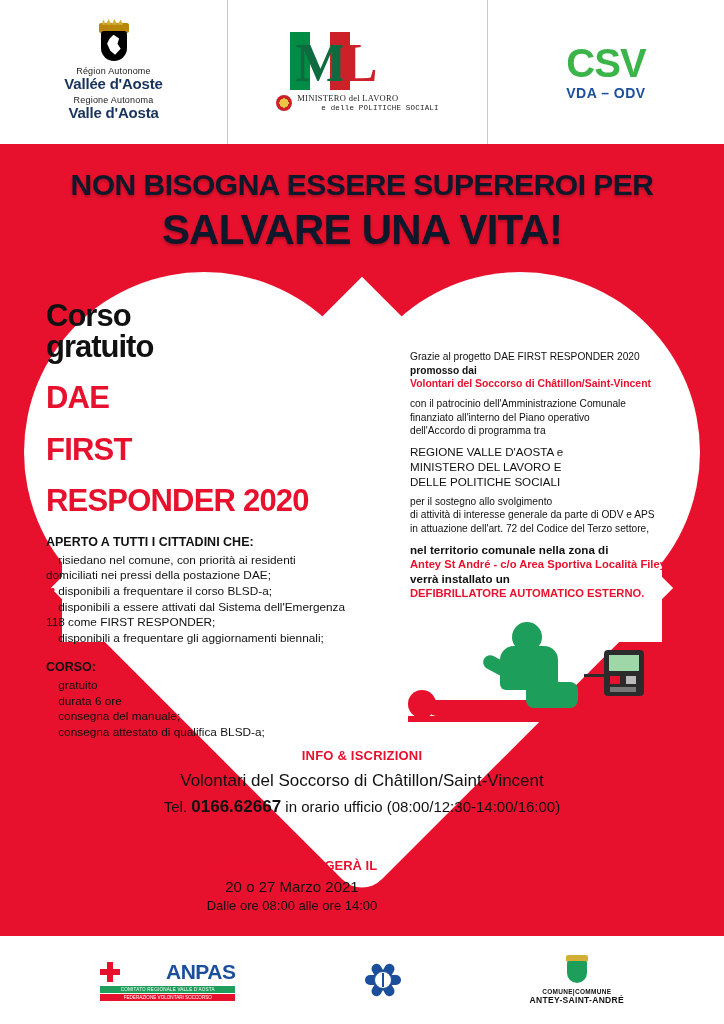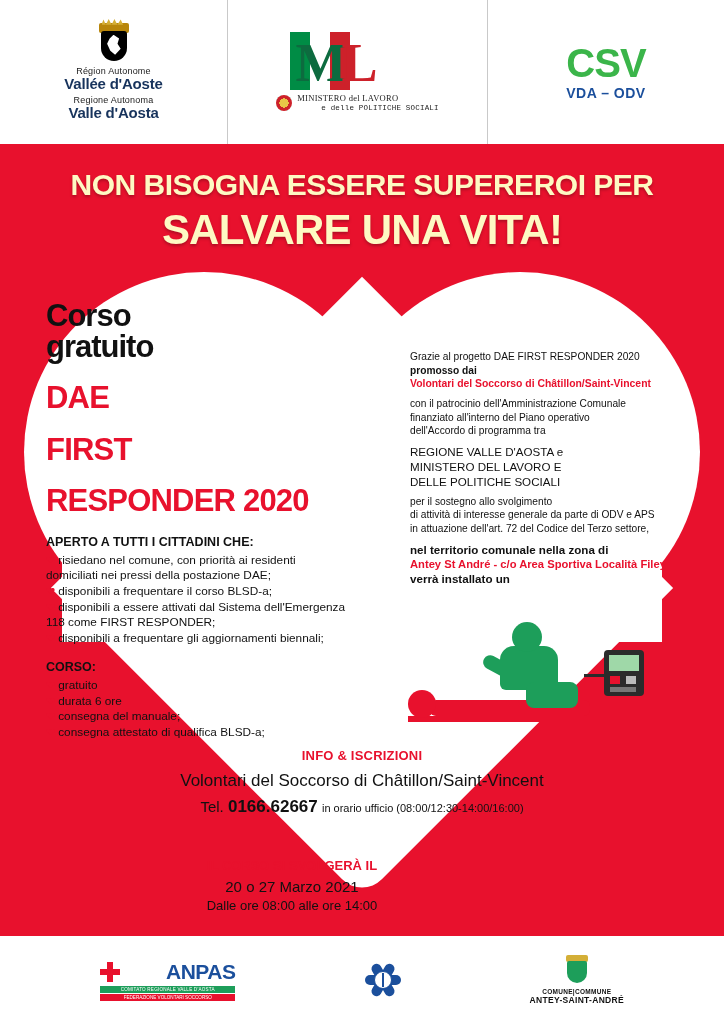--- a/index.html
+++ b/index.html
@@ -90,21 +90,21 @@
   .heart .body {
     position:absolute; left:50%; top:96px; transform:translateX(-50%) rotate(45deg);
     width:440px; height:440px; background:#ffffff; border-radius:0 0 28px 0;
   }
   .heart .fillmid {
     position:absolute; left:50%; top:150px; transform:translateX(-50%);
     width:600px; height:220px; background:#fff;
   }
 
   .headline {
-    position:absolute; top:24px; left:0; width:724px; text-align:center; color:#fef9c3;
+    position:absolute; top:24px; left:0; width:724px; text-align:center; color:#0f172a;
     text-shadow:0 2px 3px rgba(0,0,0,.25);
   }
   .headline .l1 { font-size:30px; font-weight:bold; letter-spacing:-.5px; }
   .headline .l2 { font-size:42px; font-weight:bold; letter-spacing:-.8px; margin-top:4px;}
 
   
   .content { position:absolute; left:0; top:144px; width:724px; height:792px; }
 
   .left-col { position:absolute; left:46px; top:156px; width:300px; }
   .title-corso { font-size:31px; font-weight:bold; color:#111; line-height:1.0; letter-spacing:-1px;}
@@ -139,21 +139,21 @@
   .cpr .aed .b2 { position:absolute; left:22px; top:26px; width:10px; height:8px; background:#bbb;}
   .cpr .aed .b3 { position:absolute; left:6px; top:37px; width:26px; height:5px; background:#777;}
   .cpr .cable { position:absolute; left:176px; top:54px; width:24px; height:3px; background:#2b2b2b;}
 
   
   .info { position:absolute; left:0; top:604px; width:724px; text-align:center; }
   .info .h { font-size:13px; font-weight:bold; color:#e8112d; letter-spacing:.2px;}
   .info .org { font-size:17px; color:#111; margin-top:8px;}
   .info .tel { font-size:15px; color:#111; margin-top:6px;}
   .info .tel b { font-size:17px; }
-  .info .tel span.small { font-size:11px; }
+  .info .tel span.small { font-size:15px; }
 
   .dates { position:absolute; left:0; top:714px; width:584px; text-align:center; }
   .dates .h { font-size:13px; font-weight:bold; color:#e8112d; }
   .dates .d { font-size:15px; color:#111; margin-top:5px;}
   .dates .o { font-size:13px; color:#111; margin-top:3px;}
 
   
   .footer { position:absolute; top:936px; left:0; width:724px; height:88px; background:#fff; }
   .footer .inner { display:flex; align-items:center; justify-content:space-around; height:88px; padding:0 40px;}
   .anpas { text-align:center; }
@@ -282,20 +282,21 @@
       <p class="cap">MINISTERO DEL LAVORO E</p>
       <p class="cap">DELLE POLITICHE SOCIALI</p>
       <div class="sp"></div>
       <p>per il sostegno allo svolgimento</p>
       <p>di attività di interesse generale da parte di ODV e APS</p>
       <p>in attuazione dell'art. 72 del Codice del Terzo settore,</p>
       <div class="sp"></div>
       <p class="cap" style="font-weight:bold">nel territorio comunale nella zona di</p>
       <p class="redbig">Antey St André - c/o Area Sportiva Località Filey</p>
       <p class="cap" style="font-weight:bold">verrà installato un</p>
+      <p class="redbig">DEFIBRILLATORE AUTOMATICO ESTERNO.</p>
     </div>
 
     <div class="cpr">
       <div class="ground"></div>
       <div class="victim-body"></div>
       <div class="victim-head"></div>
       <div class="resc-arm"></div>
       <div class="resc-torso"></div>
       <div class="resc-head"></div>
       <div class="resc-leg"></div>

